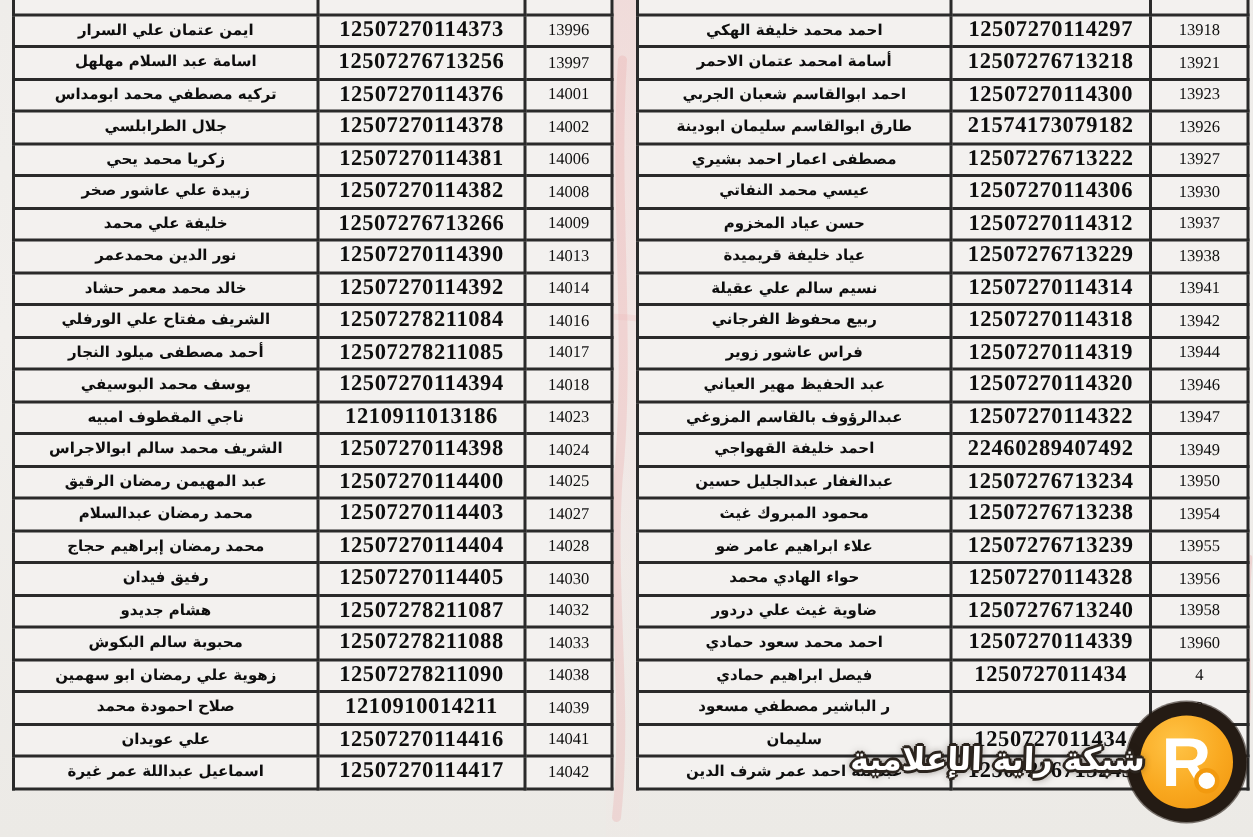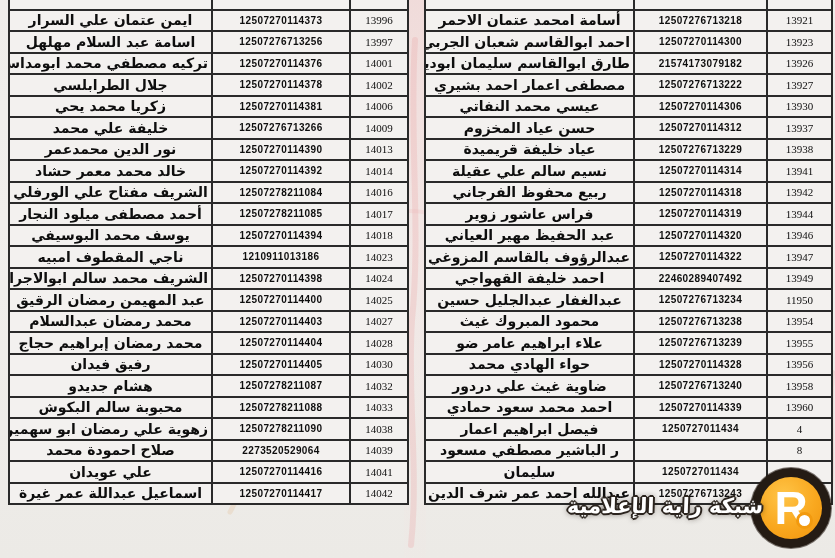--- a/index.html
+++ b/index.html
@@ -24,22 +24,22 @@
   }
   table.tbl.left{left:8px;width:399px;}
   table.tbl.right{left:424px;width:407px;}
   .tbl tr{height:21.5px;}
   .tbl td{
     border:2px solid #2a2a2a;
     padding:0 3px;overflow:hidden;white-space:nowrap;
     text-align:center;vertical-align:middle;
     color:#0e0e0e;background:#f3f1ef;
   }
-  .tbl td.name{font-size:14px;font-weight:bold;direction:rtl;font-family:"DejaVu Sans",sans-serif;}
-  .tbl td.id{font-size:10px;font-weight:bold;font-family:Liberation Sans, sans-serif;letter-spacing:.4px;direction:ltr;}
+  .tbl td.name{font-size:10px;font-weight:bold;direction:rtl;font-family:"DejaVu Sans",sans-serif;}
+  .tbl td.id{font-size:15px;font-weight:bold;font-family:Liberation Serif, serif;letter-spacing:.4px;direction:ltr;}
   .tbl td.serial{font-size:11px;font-weight:normal;font-family:"Liberation Serif","DejaVu Serif",serif;direction:ltr;}
   
   .wm-text{
     position:absolute;left:540px;top:494px;width:250px;height:30px;
     font-size:21px;font-weight:bold;direction:rtl;text-align:center;
     color:#ffffff;letter-spacing:-.5px;
     text-shadow:
       -2px 0 0 #2b241e, 2px 0 0 #2b241e, 0 -2px 0 #2b241e, 0 2px 0 #2b241e,
       -1px -1px 0 #2b241e, 1px -1px 0 #2b241e, -1px 1px 0 #2b241e, 1px 1px 0 #2b241e,
       0 0 6px rgba(30,22,15,.9);
@@ -120,20 +120,25 @@
           <td class="serial">14002</td>
         </tr>
 
 
         <tr>
           <td class="name">زكريا محمد يحي</td>
           <td class="id">12507270114381</td>
           <td class="serial">14006</td>
         </tr>
 
+        <tr>
+          <td class="name">زبيدة علي عاشور صخر</td>
+          <td class="id">12507270114382</td>
+          <td class="serial">14008</td>
+        </tr>
 
         <tr>
           <td class="name">خليفة علي محمد</td>
           <td class="id">12507276713266</td>
           <td class="serial">14009</td>
         </tr>
 
         <tr>
           <td class="name">نور الدين محمدعمر</td>
           <td class="id">12507270114390</td>
@@ -214,21 +219,21 @@
         </tr>
 
         <tr>
           <td class="name">زهوية علي رمضان ابو سهمين</td>
           <td class="id">12507278211090</td>
           <td class="serial">14038</td>
         </tr>
 
         <tr>
           <td class="name">صلاح احمودة محمد</td>
-          <td class="id">2273520529064</td>
+          <td class="id">1210910014211</td>
           <td class="serial">14039</td>
         </tr>
 
         <tr>
           <td class="name">علي عويدان</td>
           <td class="id">12507270114416</td>
           <td class="serial">14041</td>
         </tr>
 
         <tr>
@@ -246,20 +251,25 @@
         <col style="width:65px">
     </colgroup>
     <tbody>
 
         <tr>
           <td class="name"></td>
           <td class="id"></td>
           <td class="serial"></td>
         </tr>
 
+        <tr>
+          <td class="name">احمد محمد خليفة الهكي</td>
+          <td class="id">12507270114297</td>
+          <td class="serial">13918</td>
+        </tr>
 
         <tr>
           <td class="name">أسامة امحمد عتمان الاحمر</td>
           <td class="id">12507276713218</td>
           <td class="serial">13921</td>
         </tr>
 
         <tr>
           <td class="name">احمد ابوالقاسم شعبان الجربي</td>
           <td class="id">12507270114300</td>
@@ -330,21 +340,21 @@
 
         <tr>
           <td class="name">احمد خليفة القهواجي</td>
           <td class="id">22460289407492</td>
           <td class="serial">13949</td>
         </tr>
 
         <tr>
           <td class="name">عبدالغفار عبدالجليل حسين</td>
           <td class="id">12507276713234</td>
-          <td class="serial">11950</td>
+          <td class="serial">13950</td>
         </tr>
 
         <tr>
           <td class="name">محمود المبروك غيث</td>
           <td class="id">12507276713238</td>
           <td class="serial">13954</td>
         </tr>
 
         <tr>
           <td class="name">علاء ابراهيم عامر ضو</td>
@@ -364,21 +374,21 @@
           <td class="serial">13958</td>
         </tr>
 
         <tr>
           <td class="name">احمد محمد سعود حمادي</td>
           <td class="id">12507270114339</td>
           <td class="serial">13960</td>
         </tr>
 
         <tr>
-          <td class="name">فيصل ابراهيم اعمار</td>
+          <td class="name">فيصل ابراهيم حمادي</td>
           <td class="id">1250727011434</td>
           <td class="serial">4</td>
         </tr>
 
         <tr>
           <td class="name">ر الباشير مصطفي مسعود</td>
           <td class="id"></td>
           <td class="serial">8</td>
         </tr>
 

